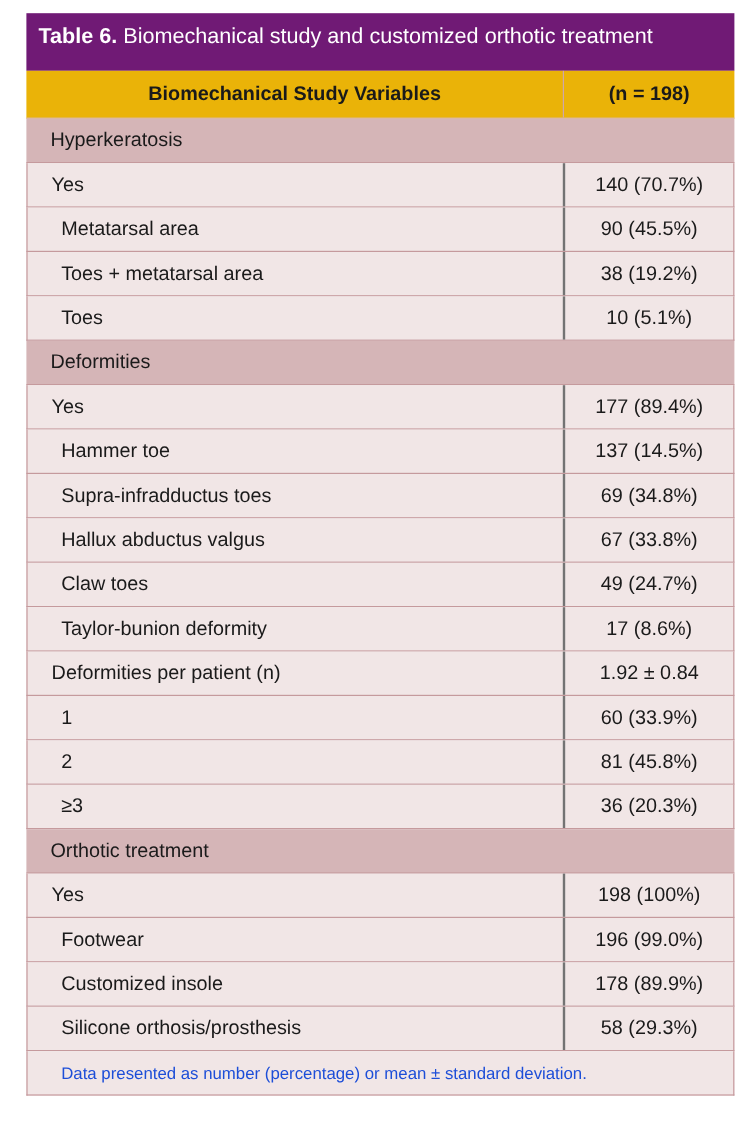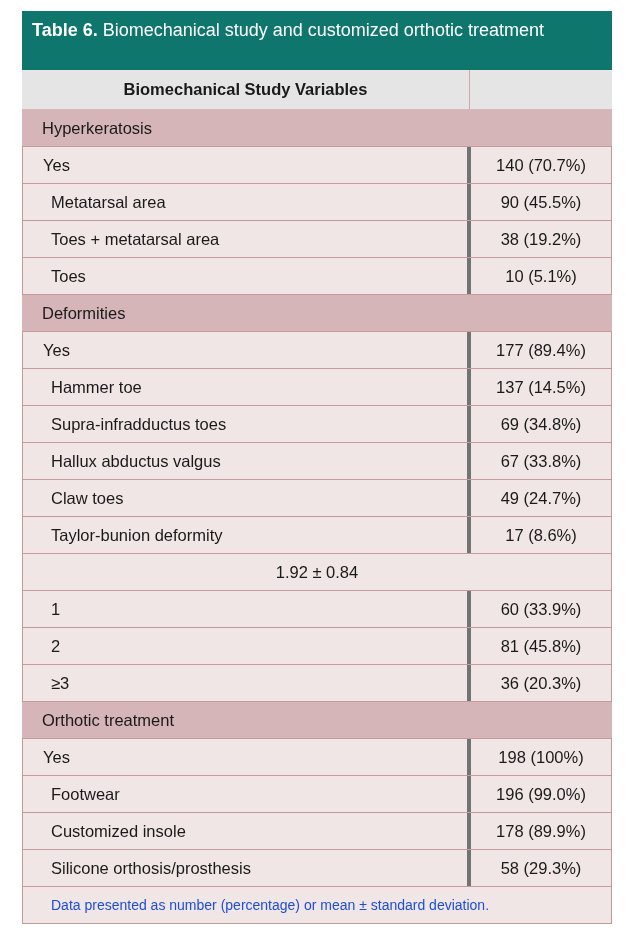--- a/index.html
+++ b/index.html
@@ -1,38 +1,39 @@
 <!DOCTYPE html>
 <html><head>
 <meta charset="utf-8">
 <style>
   html, body { margin: 0; padding: 0; background: #ffffff; }
   body { width: 626px; height: 944px; position: relative; font-family: "Liberation Sans", sans-serif; }
   .tbl { position: absolute; left: 22px; top: 11px; width: 590px; }
-  .title-bar { background: #0f766e; color: #ffffff; height: 59px; padding: 8px 10px 0 10px; box-sizing: border-box; font-size: 18px; line-height: 23px; }
+  .title-bar { background: #701a75; color: #ffffff; height: 48px; padding: 8px 10px 0 10px; box-sizing: border-box; font-size: 18px; line-height: 23px; }
   .title-bar .label { font-weight: bold; }
   .row { display: flex; height: 37px; box-sizing: border-box; border-bottom: 1px solid #c59a9d; border-left: 1px solid #c59a9d; border-right: 1px solid #c59a9d; background: #f1e6e6; color: #1a1a1a; font-size: 16.5px; }
-  .row .c1 { width: 448px; box-sizing: border-box; padding-left: 20px; display: flex; align-items: center; border-right: 4px solid #737373; }
+  .row .c1 { width: 448px; box-sizing: border-box; padding-left: 20px; display: flex; align-items: center; border-right: 2px solid #737373; }
   .row .c1.indent { padding-left: 28px; }
   .row .c2 { flex: 1; display: flex; align-items: center; justify-content: center; }
-  .hdr { height: 40px; background: #e5e5e5; border-bottom: 1px solid #d8b8ba; border-left: none; border-right: none; font-weight: bold; }
+  .hdr { height: 40px; background: #eab308; border-bottom: 1px solid #d8b8ba; border-left: none; border-right: none; font-weight: bold; }
   .hdr .c1 { justify-content: center; padding-left: 0; border-right: 1px solid #cfa7a9; }
   .hdr .c2 { font-weight: bold; }
   .section { background: #d5b5b7; border-left: none; border-right: none; font-weight: normal; border-bottom: 1px solid #c59a9d; }
   .section .c1 { border-right: none; }
   .foot { height: 36px; background: #f1e6e6; border: 1px solid #c59a9d; border-top: none; font-size: 14px; display: flex; align-items: center; padding-left: 28px; color: #1d4ed8; }
 </style>
 </head>
 <body>
 
 <div class="tbl">
   <div class="title-bar"><span class="label">Table 6.</span><span> Biomechanical study and customized orthotic treatment</span></div>
 
   <div class="row hdr">
     <div class="c1">Biomechanical Study Variables</div>
+    <div class="c2">(n = 198)</div>
   </div>
 
   <div id="body">
       <div class="row section">
         <div class="c1">Hyperkeratosis</div>
       </div>
       <div class="row">
         <div class="c1">Yes</div>
         <div class="c2">140 (70.7%)</div>
       </div>
@@ -69,20 +70,21 @@
       </div>
       <div class="row">
         <div class="c1 indent">Claw toes</div>
         <div class="c2">49 (24.7%)</div>
       </div>
       <div class="row">
         <div class="c1 indent">Taylor-bunion deformity</div>
         <div class="c2">17 (8.6%)</div>
       </div>
       <div class="row">
+        <div class="c1">Deformities per patient (n)</div>
         <div class="c2">1.92 ± 0.84</div>
       </div>
       <div class="row">
         <div class="c1 indent">1</div>
         <div class="c2">60 (33.9%)</div>
       </div>
       <div class="row">
         <div class="c1 indent">2</div>
         <div class="c2">81 (45.8%)</div>
       </div>

